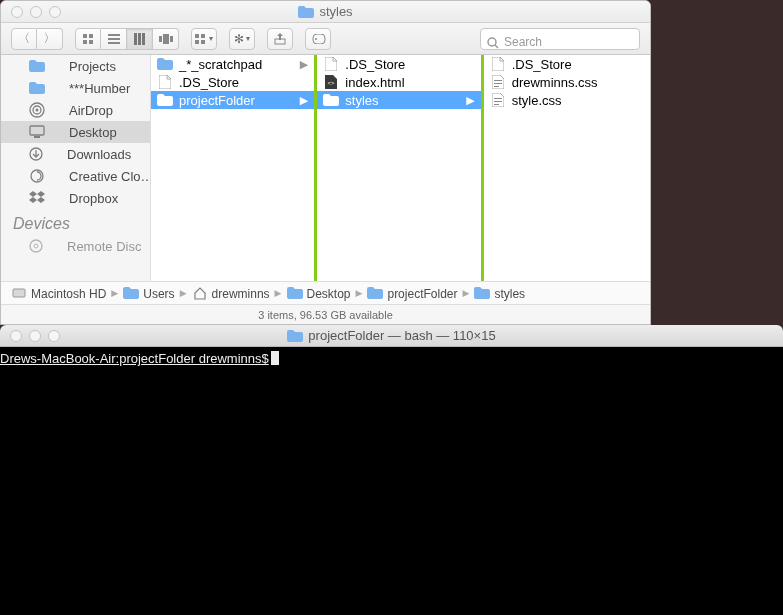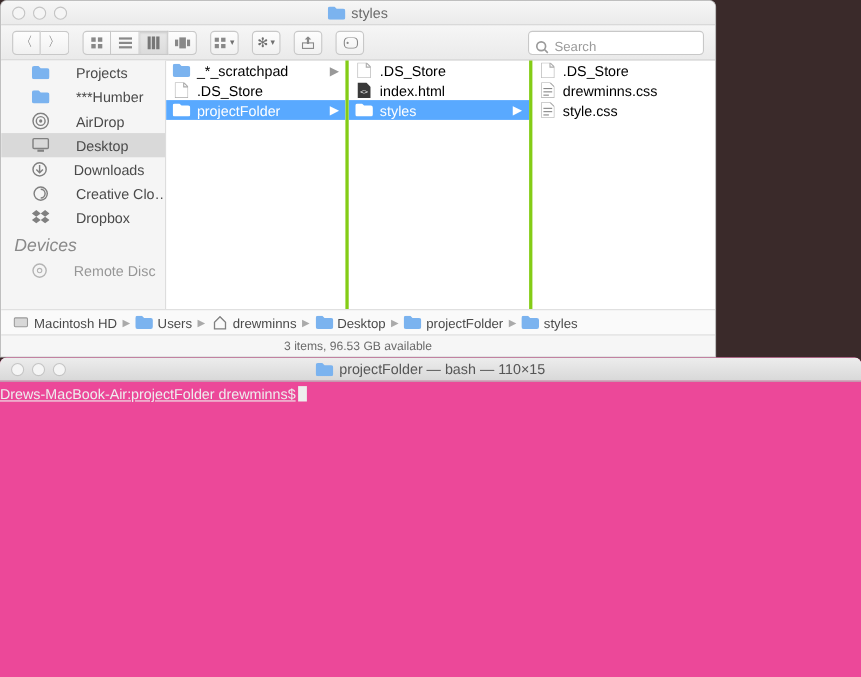--- a/index.html
+++ b/index.html
@@ -30,21 +30,21 @@
   .row { display: flex; align-items: center; height: 18px; padding: 0 6px; gap: 6px; position: relative; cursor: default; white-space: nowrap; }
   .row.sel { background: #59a9ff; color: #fff; }
   .row.sel .fi svg path, .row.sel .fi svg rect { fill: #fff !important; }
   .row .chev { position: absolute; right: 6px; color: #999; font-size: 11px; }
   .row.sel .chev { color: #fff; }
   .fi { width: 16px; height: 16px; display: flex; align-items: center; justify-content: center; }
   .pathbar { height: 23px; border-top: 1px solid #ddd; background: #fafafa; display: flex; align-items: center; gap: 5px; padding: 0 10px; font-size: 12px; color: #4a4a4a; }
   .pbi { display: flex; align-items: flex-end; gap: 4px; cursor: default; }
   .pbsep { color: #aaa; font-size: 9px; }
   .statusbar { height: 20px; border-top: 1px solid #ddd; background: #f6f6f6; text-align: center; font-size: 11px; color: #6a6a6a; line-height: 20px; }
-  .terminal { width: 783px; height: 290px; border-radius: 6px 6px 0 0; overflow: hidden; background: #ec4899; }
+  .terminal { width: 783px; height: 290px; border-radius: 6px 6px 0 0; overflow: hidden; background: #000000; }
   .term-title { height: 22px; background: linear-gradient(#ededed,#d8d8d8); display: flex; align-items: center; position: relative; border-bottom: 1px solid #b8b8b8; }
   .term-title .title-center { color: #555; }
   .term-body { padding: 4px 0; font-family: Menlo, Monaco, monospace; font-size: 13px; color: #eee; text-decoration: underline; }
   .cursor { display: inline-block; width: 8px; height: 14px; background: #eee; vertical-align: -2px; margin-left: 2px;}
   .drop { font-size: 8px; margin-left: 2px; }
 </style>
 </head>
 <body>
 
 <div class="finder">

